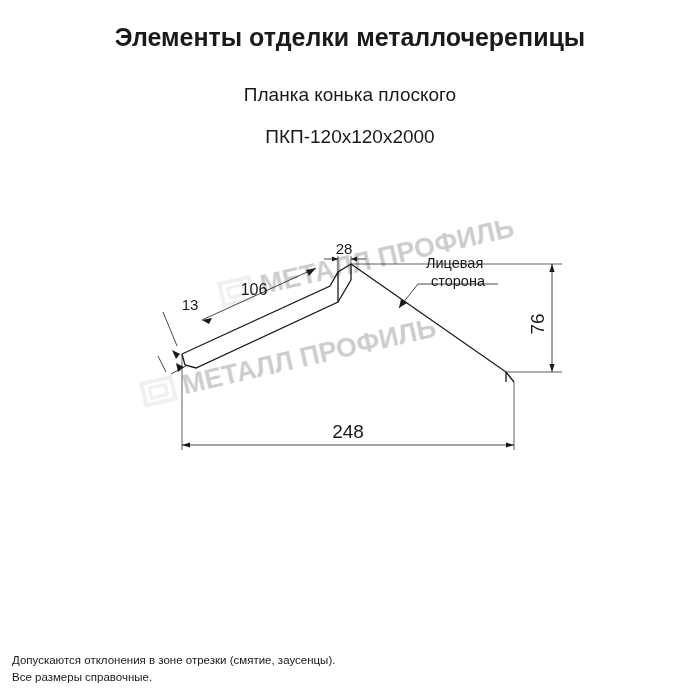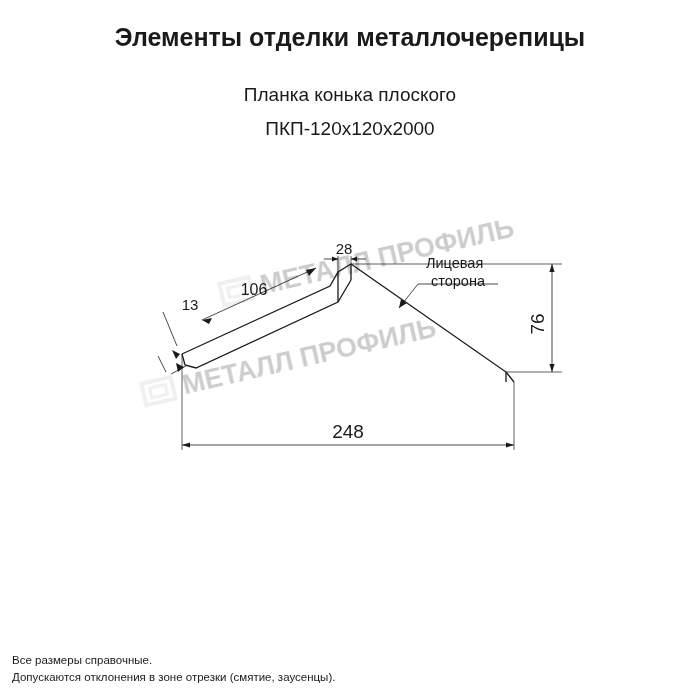--- a/index.html
+++ b/index.html
@@ -30,21 +30,21 @@
   .main-title {
     font-size: 25px;
     font-weight: bold;
     letter-spacing: 0px;
     line-height: 30px;
     margin: 0;
   }
   .sub-title {
     font-size: 19px;
     font-weight: normal;
-    margin: 8px;
+    margin: 16px;
     margin-top: 30px;
     line-height: 26px;
   }
   .code-title {
     font-size: 19px;
     font-weight: normal;
     margin: 0;
     margin-top: 5px;
     line-height: 26px;
   }
@@ -174,17 +174,17 @@
         <line x1="176" y1="285" x2="508" y2="285"></line>
         <polygon points="176,285 184,282.4 184,287.6" fill="#1a1a1a" stroke="none"></polygon>
         <polygon points="508,285 500,282.4 500,287.6" fill="#1a1a1a" stroke="none"></polygon>
       </g>
       <text x="342" y="278" font-size="19" text-anchor="middle">248</text>
 
     </svg>
   </div>
 
   <div class="footer">
+    <div>Допускаются отклонения в зоне отрезки (смятие, заусенцы).</div>
     <div>Все размеры справочные.</div>
-    <div>Допускаются отклонения в зоне отрезки (смятие, заусенцы).</div>
   </div>
 
 </div>
 
 </body></html>

